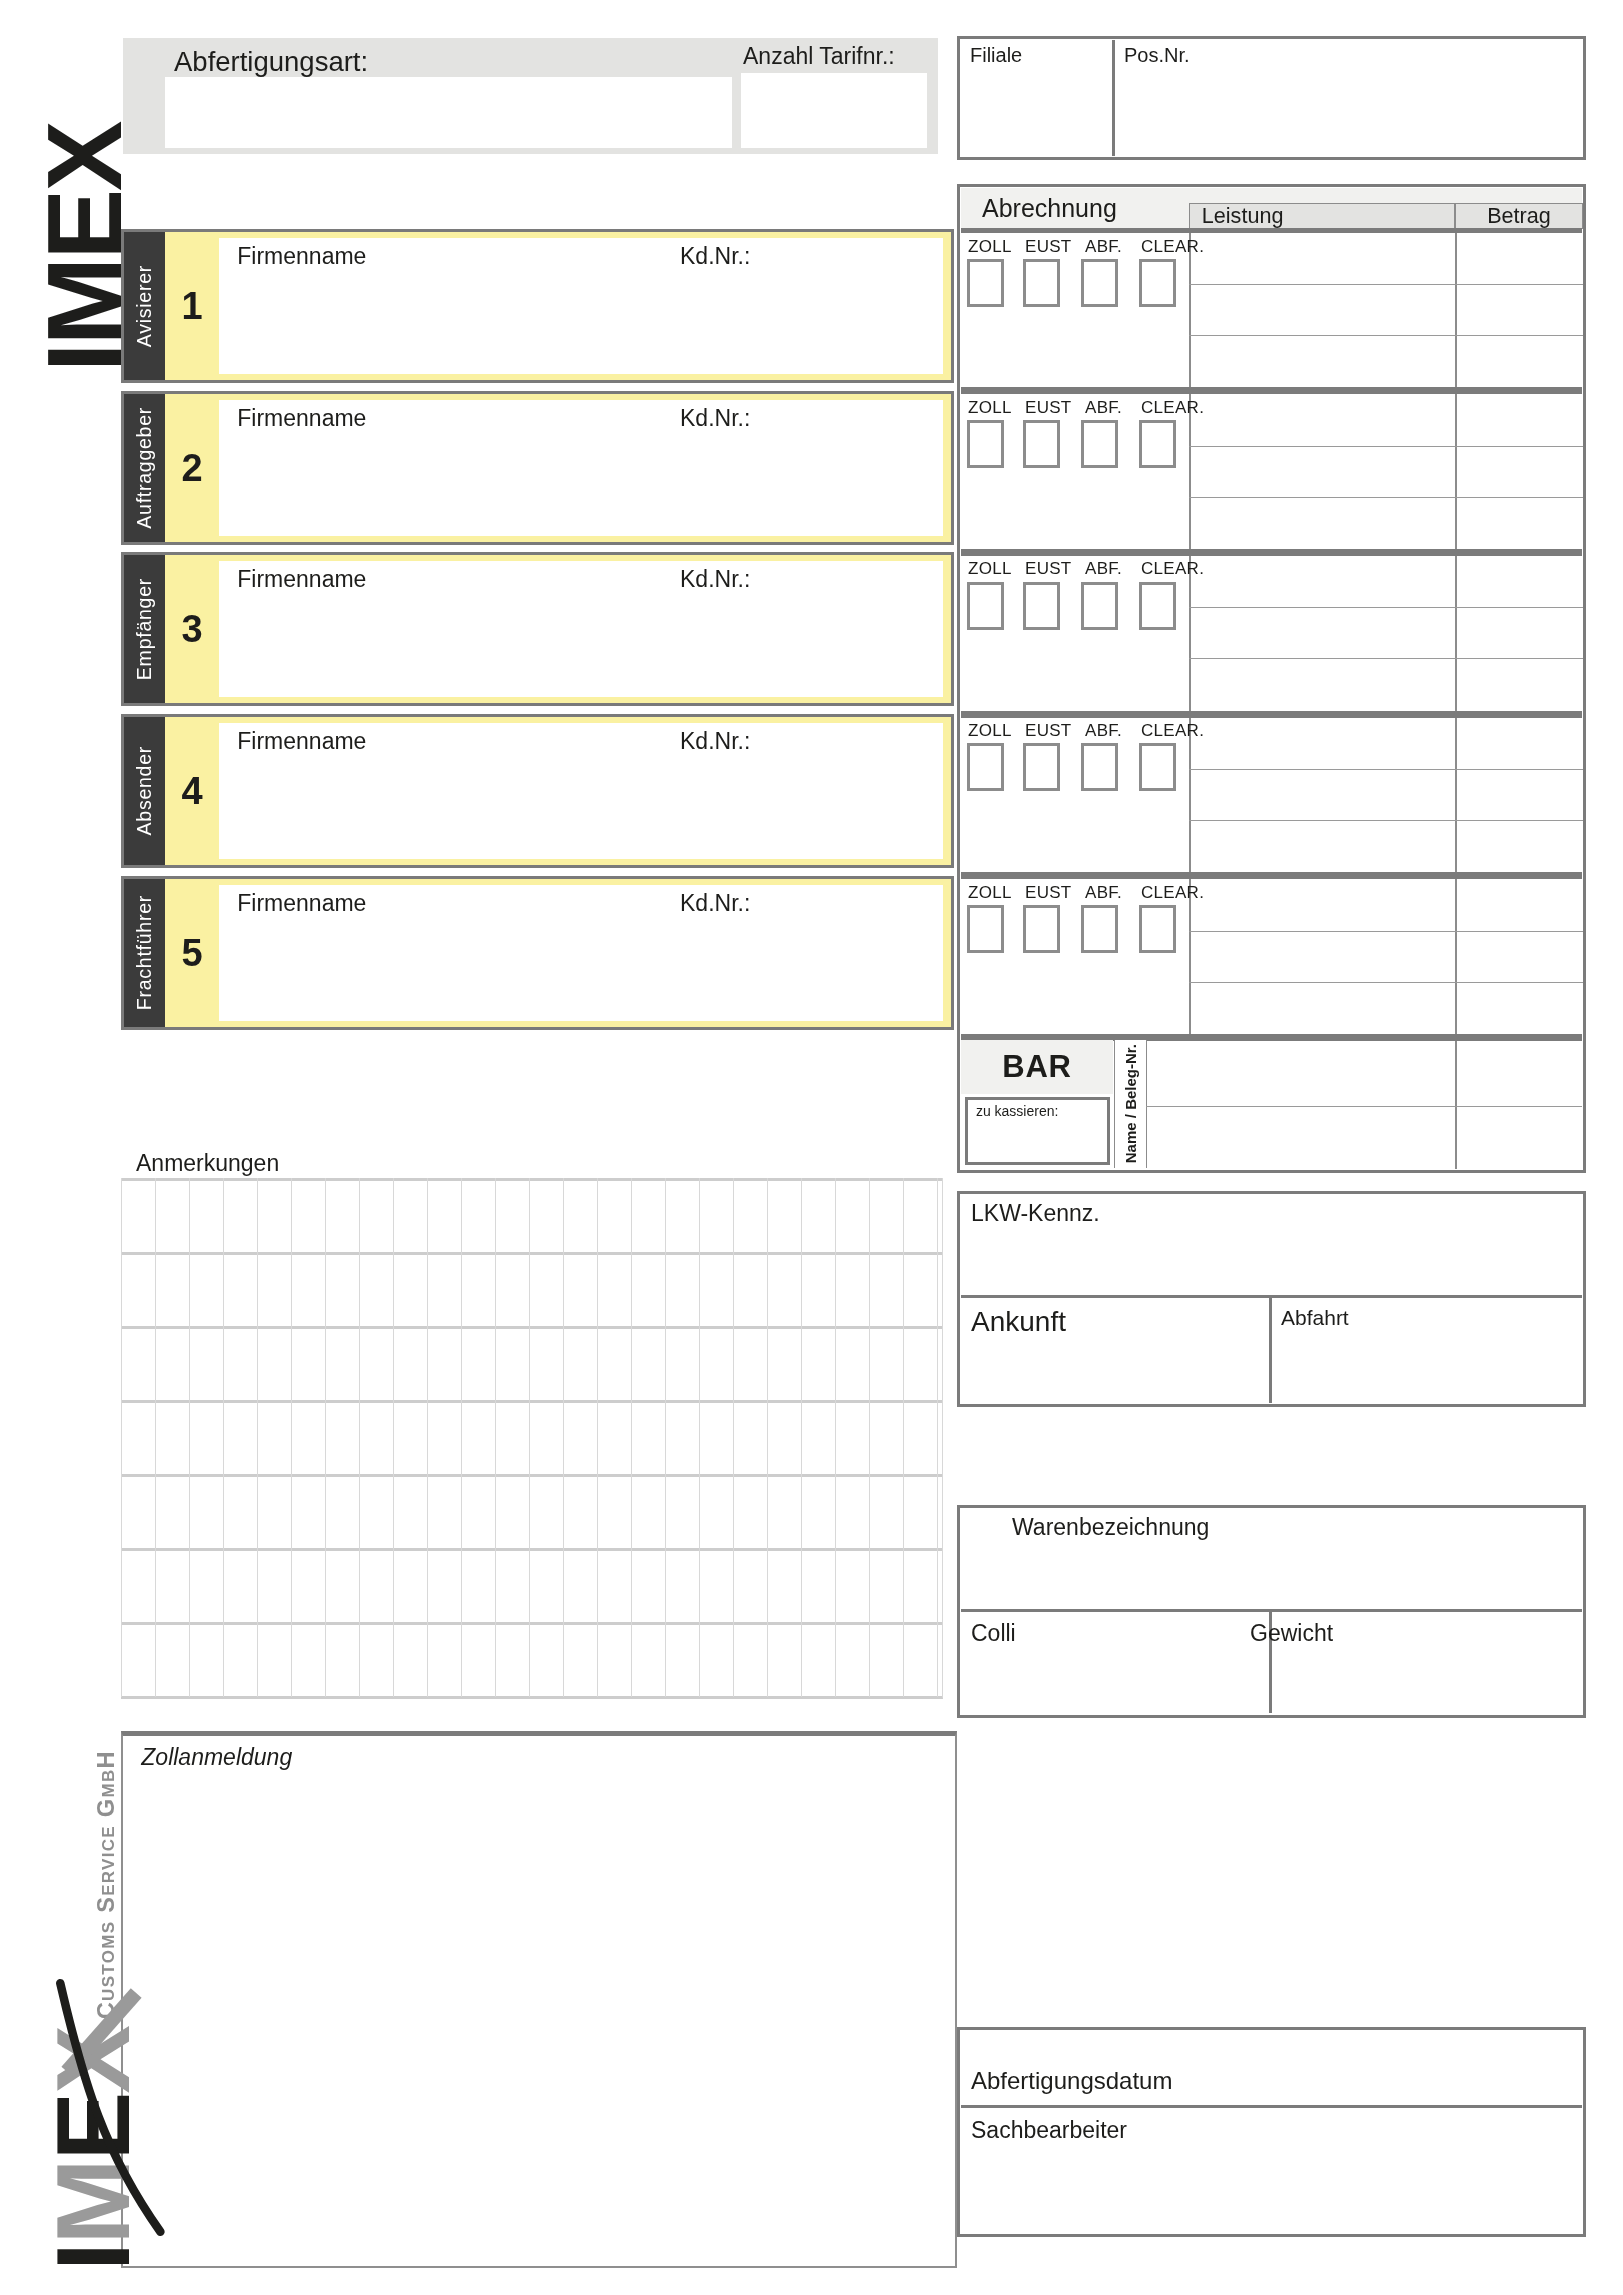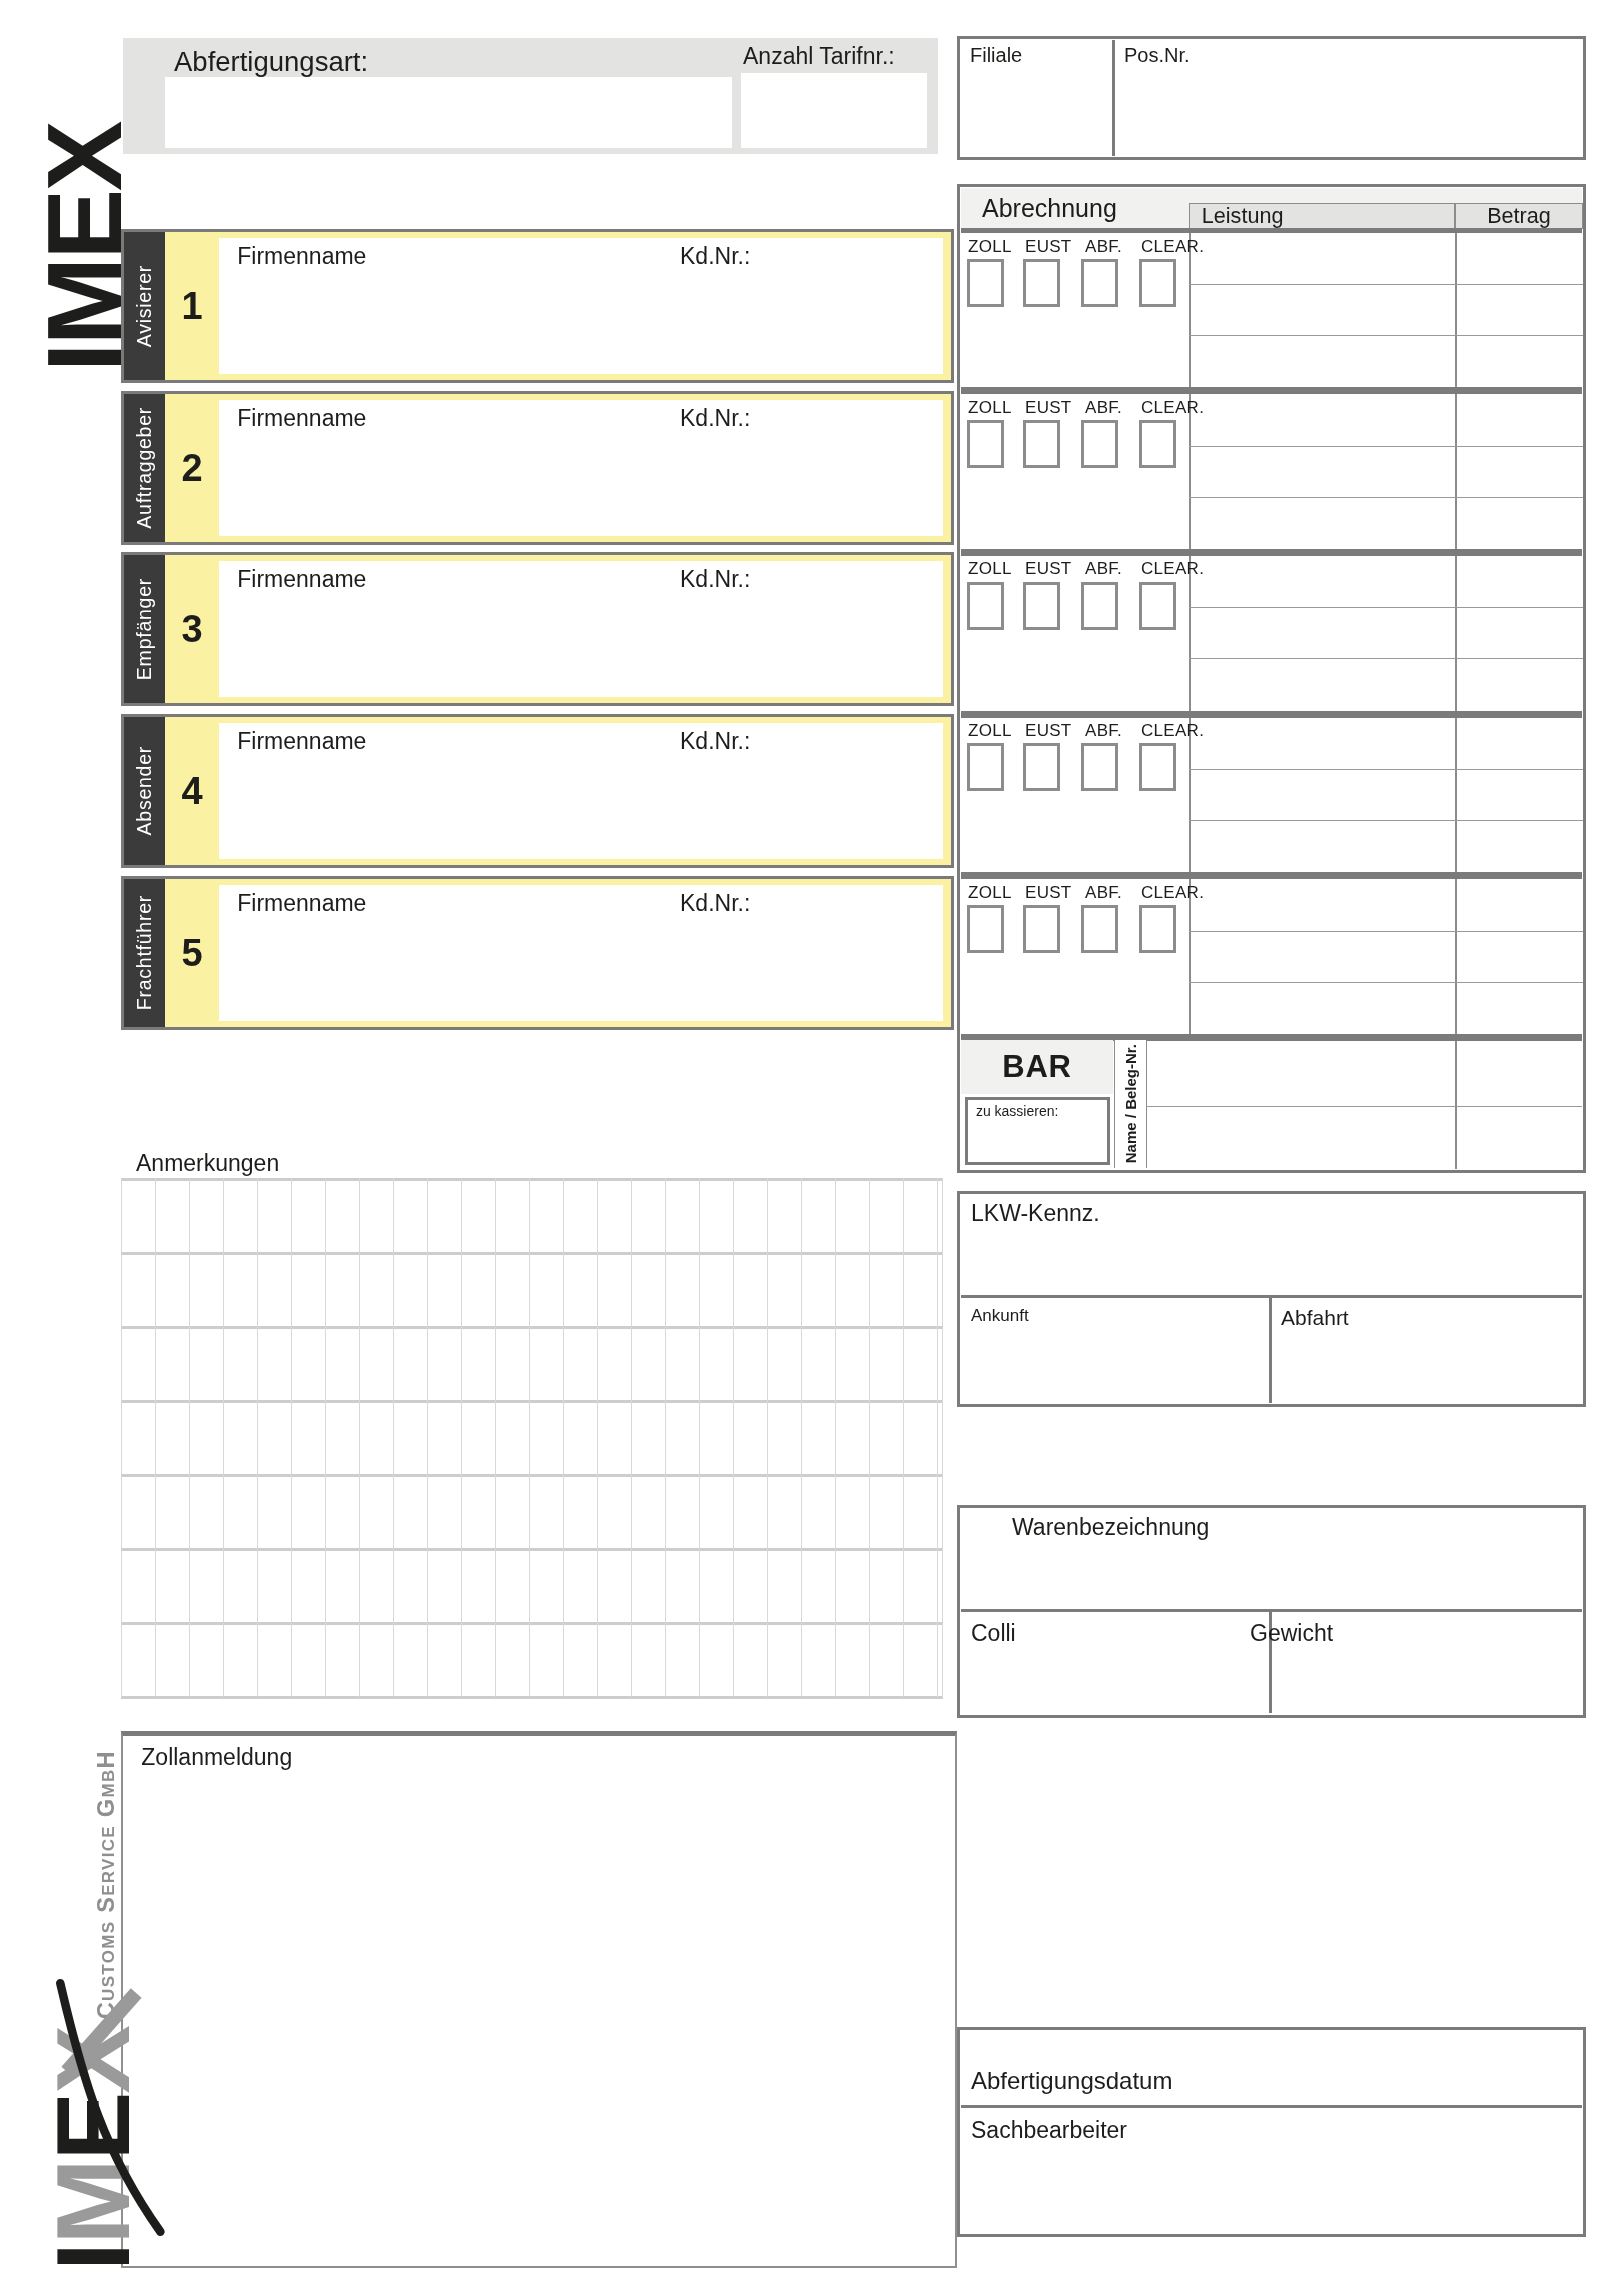--- a/index.html
+++ b/index.html
@@ -32,21 +32,21 @@
   .panel { background:#f1f1ef; }
   .hdrcell { background:#e3e3e1; border:1.3px solid #8c8c8c; display:flex; align-items:center; font-size:21.6px; }
   .fill { background:transparent; }
   
   .agrid {
     background-image:
       repeating-linear-gradient(to right, #d8d8d8 0px, #d8d8d8 1.3px, transparent 1.3px, transparent 34px),
       repeating-linear-gradient(to bottom, #cdcdcd 0px, #cdcdcd 2.6px, transparent 2.6px, transparent 74px);
     border-right:1.3px solid #d8d8d8; border-bottom:2.6px solid #cdcdcd;
   }
-  .zollbox { border:2.6px solid #8f8f8f; border-top:5.9px solid #7b7b7b; background:#ffffff; }
+  .zollbox { border:2.6px solid #8f8f8f; border-top:5.9px solid #7b7b7b; background:#ffffff;font-style:italic; }
   
   .blogo-anchor { transform-origin:0 0; transform:rotate(-90deg); display:flex; align-items:flex-end; }
   .blogo-big { font-size:103px; font-weight:900; letter-spacing:-2px; line-height:1; }
   .blogo-big .g1 { color:#1d1d1b; } .blogo-big .g2 { color:#9a9a9a; }
   .blogo-small { font-size:23.6px; font-variant:small-caps; letter-spacing:1.3px; color:#8f8f8f; margin-left:7.9px; margin-bottom:25px; font-weight:700; }
   .namebeleg { border-left:1.3px solid #8c8c8c; border-right:1.3px solid #8c8c8c; display:flex; align-items:center; justify-content:center; background:#ffffff; }
   .namebeleg span { font-size:15px; font-weight:700; }
 </style>
 </head>
 <body>
@@ -221,21 +221,21 @@
   </div>
 
   <div class="abs lbl" style="left:136px; top:1150px; font-size:23px;">Anmerkungen</div>
   <div class="abs agrid" style="left:121px; top:1178px; width:822px; height:521px;"></div>
 
   <div class="abs bordered" style="left:957px; top:1191px; width:629px; height:216px;"></div>
   <div class="abs thick" style="left:961px; top:1295px; width:621px; height:3.3px;"></div>
   <div class="abs thick" style="left:1269px; top:1298px; width:3.3px; height:105px;"></div>
   <div class="abs lbl" style="left:971px; top:1200px; font-size:23px;">LKW-Kennz.</div>
   <div class="abs fill" style="left:963px; top:1230px; width:617px; height:63px;"></div>
-  <div class="abs lbl" style="left:971px; top:1306px; font-size:17px;">Ankunft</div>
+  <div class="abs lbl" style="left:971px; top:1306px; font-size:28px;">Ankunft</div>
   <div class="abs fill" style="left:963px; top:1336px; width:304px; height:65px;"></div>
   <div class="abs lbl" style="left:1281px; top:1306px; font-size:21px;">Abfahrt</div>
   <div class="abs fill" style="left:1275px; top:1336px; width:306px; height:65px;"></div>
 
   <div class="abs bordered" style="left:957px; top:1505px; width:629px; height:213px;"></div>
   <div class="abs thick" style="left:961px; top:1609px; width:621px; height:3.3px;"></div>
   <div class="abs thick" style="left:1269px; top:1612px; width:3.3px; height:101px;"></div>
   <div class="abs lbl" style="left:1012px; top:1514px; font-size:23px;">Warenbezeichnung</div>
   <div class="abs fill" style="left:963px; top:1544px; width:617px; height:63px;"></div>
   <div class="abs lbl" style="left:971px; top:1620px; font-size:23px;">Colli</div>

